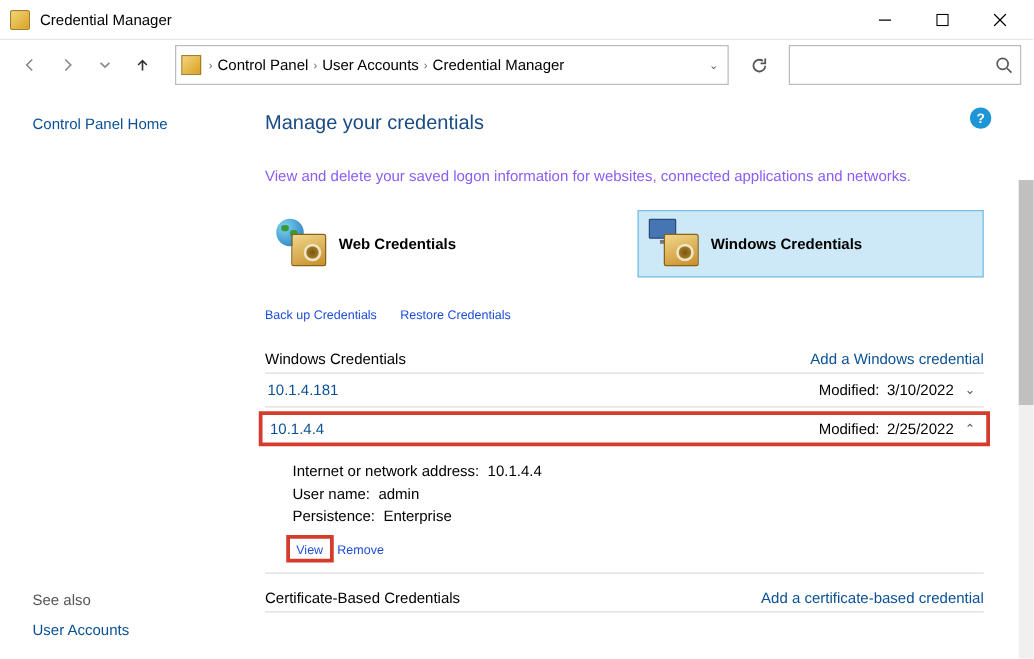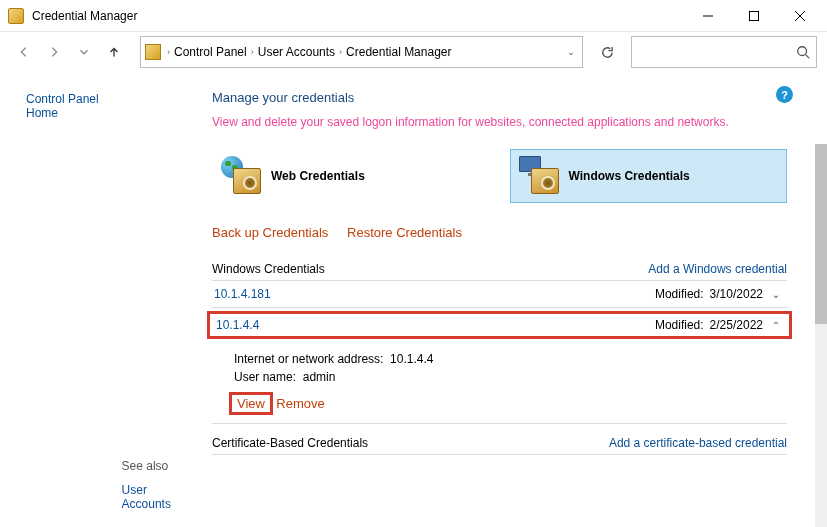--- a/index.html
+++ b/index.html
@@ -24,45 +24,45 @@
 .addrbox .drop { margin-left: auto; width: 22px; text-align: center; color: #555; font-size: 9px; }
 .refresh { width: 32px; height: 32px; display: flex; align-items: center; justify-content: center; }
 .refresh svg { width: 15px; height: 15px; stroke: #555; fill: none; stroke-width: 1.5; }
 .searchbox { width: 186px; height: 32px; border: 1px solid #bdbdbd; background: #fff; position: relative; margin-left: 6px; }
 .searchbox input { border: none; width: calc(100% - 24px); height: 100%; padding: 0 6px; font-size: 12px; outline: none; background: transparent; }
 .searchbox .sicon { position: absolute; right: 6px; top: 8px; width: 14px; height: 14px; }
 .searchbox .sicon svg { stroke: #555; fill: none; stroke-width: 1.5; }
 
 
 .body { display: flex; height: calc(527px - 32px - 40px); position: relative; }
-.leftpane { width: 190px; padding: 20px 0 0 26px; display: flex; }
+.leftpane { width: 190px; padding: 20px 0 0 26px; display: flex; flex-direction: column; }
 .leftpane .toplink { color: #0a5096; font-size: 12px; }
 .leftpane .bottom { margin-top: auto; padding-bottom: 16px; }
 .leftpane .seealso { color: #555; font-size: 12px; margin-bottom: 10px; }
 .leftpane .ua { color: #0a5096; font-size: 12px; }
 
 .main { flex: 1; padding: 18px 40px 0 22px; position: relative; overflow-y: auto; }
 .helpbtn { position: absolute; top: 14px; right: 34px; width: 17px; height: 17px; background: #1e95d6; border-radius: 50%; color: #fff; font-size: 11px; font-weight: bold; display: flex; align-items: center; justify-content: center; }
-.main h1 { font-size: 13px; font-weight: 400; color: #1a4b82; margin-bottom: 10px; }
-.main .sub { font-size: 12px; color: #ec4899; margin-bottom: 20px; }
+.main h1 { font-size: 16px; font-weight: 400; color: #1a4b82; margin-bottom: 26px; }
+.main .sub { font-size: 12px; color: #8b5cf6; margin-bottom: 20px; }
 
 .tiles { display: flex; gap: 20px; margin-bottom: 22px; }
 .tile { flex: 1; height: 54px; display: flex; align-items: center; padding: 4px 8px; border: 1px solid transparent; }
 .tile.active { background: #cde8f6; border: 1px solid #7abde2; }
 .tile .ticon { width: 44px; height: 40px; position: relative; margin-right: 6px; }
 .globe { position: absolute; left: 0; top: 0; width: 22px; height: 22px; border-radius: 50%; background: radial-gradient(circle at 30% 30%, #7dd4f0, #1e6fb8); }
 .globe::after { content:""; position:absolute; left:4px; top:5px; width:6px; height:5px; background:#3a9b3a; border-radius:2px; box-shadow: 7px 4px 0 #3a9b3a; }
 .safe { position: absolute; left: 12px; top: 12px; width: 28px; height: 26px; background: linear-gradient(160deg,#f0d78a,#c98f2a); border: 1px solid #8a6217; border-radius: 2px; }
 .safe::after { content:""; position:absolute; right:3px; top:7px; width:10px; height:10px; border:2px solid #eee6c8; border-radius:50%; background: radial-gradient(circle,#7a5613,#b88a2e); }
 .monitor { position:absolute; left:0; top:0; width:22px; height:16px; background:#4576b3; border:1px solid #2a4d7a; border-radius:1px; }
 .monitor::after { content:""; position:absolute; left:8px; top:16px; width:6px; height:3px; background:#777; }
 .tile .tlabel { font-size: 12px; font-weight: bold; color: #000; }
 
 .linkrow { margin-bottom: 18px; }
-.linkrow a, .link { color: #c2410c; font-size: 13px; text-decoration: none; }
+.linkrow a, .link { color: #1d4ed8; font-size: 10px; text-decoration: none; }
 .linkrow .gap { display: inline-block; width: 12px; }
 
 .sectionhead { display: flex; justify-content: space-between; align-items: center; border-bottom: 1px solid #dcdcdc; padding: 4px 0; }
 .sectionhead .stitle { font-size: 12px; color: #000; }
 .sectionhead .addlink { color: #0a5096; font-size: 12px; }
 
 .credrow { display: flex; justify-content: space-between; align-items: center; border-bottom: 1px solid #dcdcdc; padding: 6px 4px 6px 0; }
 .credrow .addr { color: #0a5096; font-size: 12px; padding-left: 2px; }
 .credrow .meta { color: #000; font-size: 12px; display: flex; align-items: center; gap: 6px; }
 .credrow .chev { color: #555; font-size: 10px; width: 14px; text-align: center; }
@@ -221,20 +221,21 @@
           <span>Modified:</span>
           <span>2/25/2022</span>
           <span class="chev">⌃</span>
         </span>
       </div>
     </div>
 
     <div class="details">
       <div class="drow"><span class="lbl">Internet or network address:</span>&nbsp;&nbsp;<span>10.1.4.4</span></div>
       <div class="drow"><span class="lbl">User name:</span>&nbsp;&nbsp;<span>admin</span></div>
+      <div class="drow"><span class="lbl">Persistence:</span>&nbsp;&nbsp;<span>Enterprise</span></div>
       <div class="actions">
         <span class="editbox">
           <span class="link">View</span>
         </span>
         <span class="link remove">Remove</span>
       </div>
     </div>
 
     <div class="sectionhead sect2">
       <span class="stitle">Certificate-Based Credentials</span>

